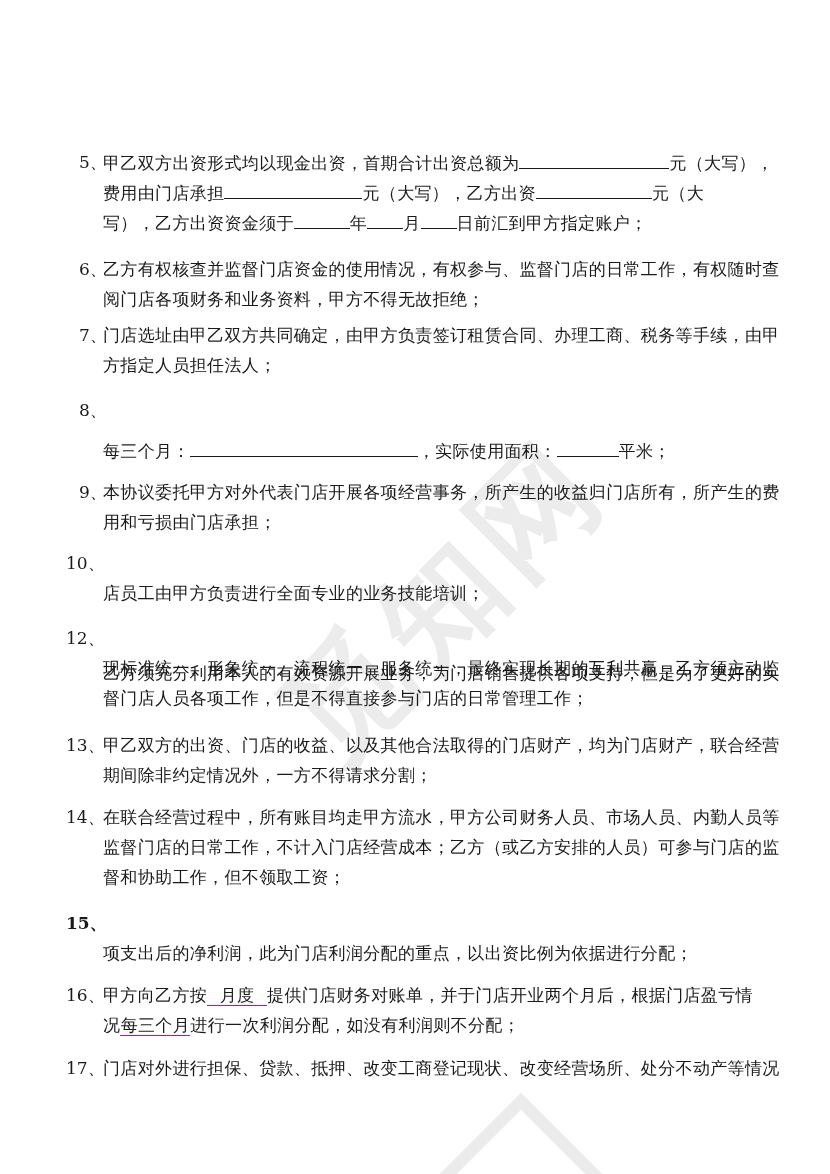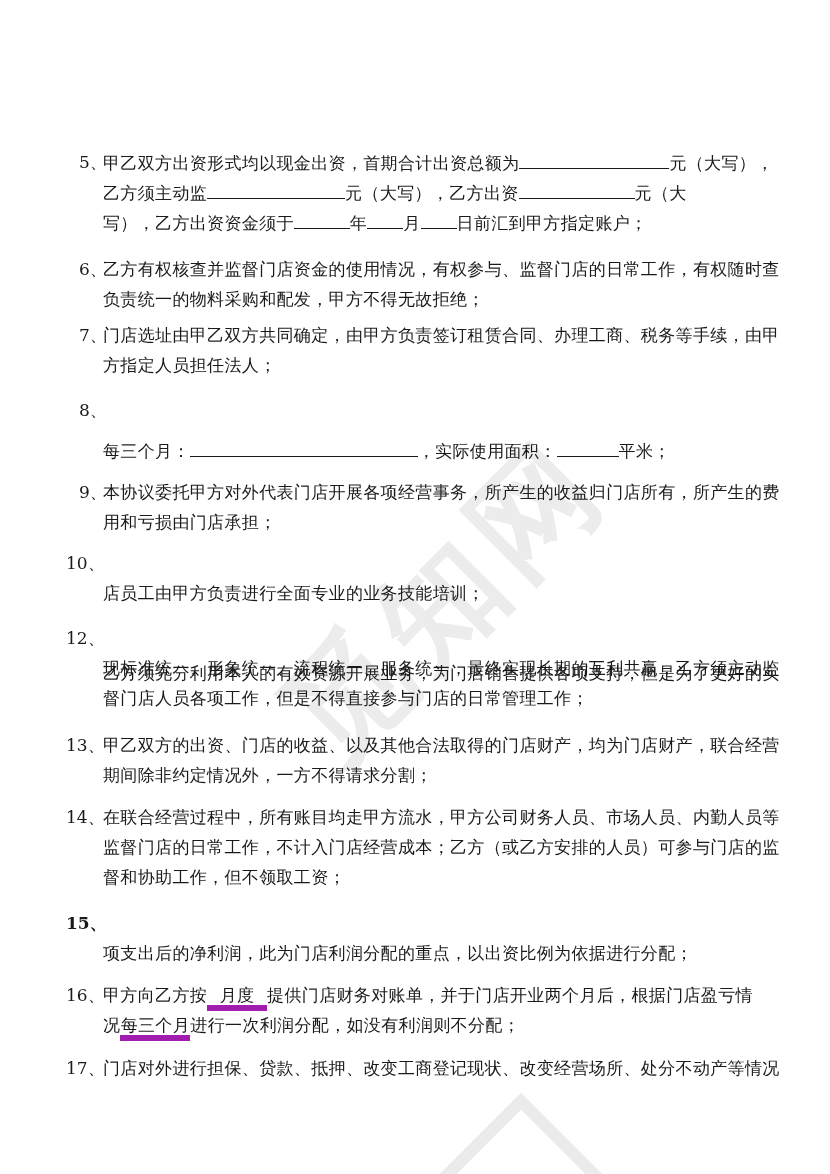--- a/index.html
+++ b/index.html
@@ -12,21 +12,21 @@
     .line {
       position: absolute; left: 103px; font-size: 17px; white-space: nowrap;
       line-height: 20px; letter-spacing: 0.35px;
     }
     .num { position: absolute; left: 79px; font-size: 17px; line-height: 20px; white-space: nowrap; }
     .num.two { left: 66px; }
     .blank {
       display: inline-block; border-bottom: 1px solid #1a1a1a; height: 17px;
       vertical-align: baseline; text-align: center; box-sizing: border-box;
     }
-    .fill { display: inline-block; border-bottom: 6px solid #a21caf; text-align: center; }
+    .fill { display: inline-block; border-bottom: 1px solid #a21caf; text-align: center; }
     .wm {
       position: absolute; color: rgba(200,200,200,0.35);
       font-family: "DejaVu Sans", sans-serif; font-weight: bold;
       font-size: 120px; transform: rotate(-45deg); pointer-events: none;
       white-space: nowrap; letter-spacing: 10px;
     }
     .wm2 {
       position: absolute; left: 460px; top: 1118px; width: 110px; height: 110px;
       border-left: 12px solid rgba(215,215,215,0.5); border-top: 12px solid rgba(215,215,215,0.5);
       transform: rotate(45deg); pointer-events: none;
@@ -39,29 +39,29 @@
 
   <div class="wm" style="left:250px; top:520px;">觅知网</div>
   <div class="wm2"></div>
 
 
   <div class="num" style="top:152px;">5、</div>
   <div class="line" style="top:152px;">
     <span>甲乙双方出资形式均以现金出资，首期合计出资总额为</span><span class="blank" style="width:150px;"></span><span>元（大写），</span>
   </div>
   <div class="line" style="top:182px;">
-    <span>乙方须主动监</span><span class="blank" style="width:138px;"></span><span>元（大写），乙方出资</span><span class="blank" style="width:116px;"></span><span>元（大</span>
+    <span>费用由门店承担</span><span class="blank" style="width:138px;"></span><span>元（大写），乙方出资</span><span class="blank" style="width:116px;"></span><span>元（大</span>
   </div>
   <div class="line" style="top:212px;">
     <span>写），乙方出资资金须于</span><span class="blank" style="width:56px;"></span><span>年</span><span class="blank" style="width:36px;"></span><span>月</span><span class="blank" style="width:36px;"></span><span>日前汇到甲方指定账户；</span>
   </div>
 
   <div class="num" style="top:259px;">6、</div>
   <div class="line" style="top:259px;">乙方有权核查并监督门店资金的使用情况，有权参与、监督门店的日常工作，有权随时查</div>
-  <div class="line" style="top:289px;">负责统一的物料采购和配发，甲方不得无故拒绝；</div>
+  <div class="line" style="top:289px;">阅门店各项财务和业务资料，甲方不得无故拒绝；</div>
 
   <div class="num" style="top:325px;">7、</div>
   <div class="line" style="top:325px;">门店选址由甲乙双方共同确定，由甲方负责签订租赁合同、办理工商、税务等手续，由甲</div>
   <div class="line" style="top:355px;">方指定人员担任法人；</div>
 
   <div class="num" style="top:400px;">8、</div>
   <div class="line" style="top:440px;">
     <span>每三个月：</span><span class="blank" style="width:228px;"></span><span>，实际使用面积：</span><span class="blank" style="width:62px;"></span><span>平米；</span>
   </div>
 

